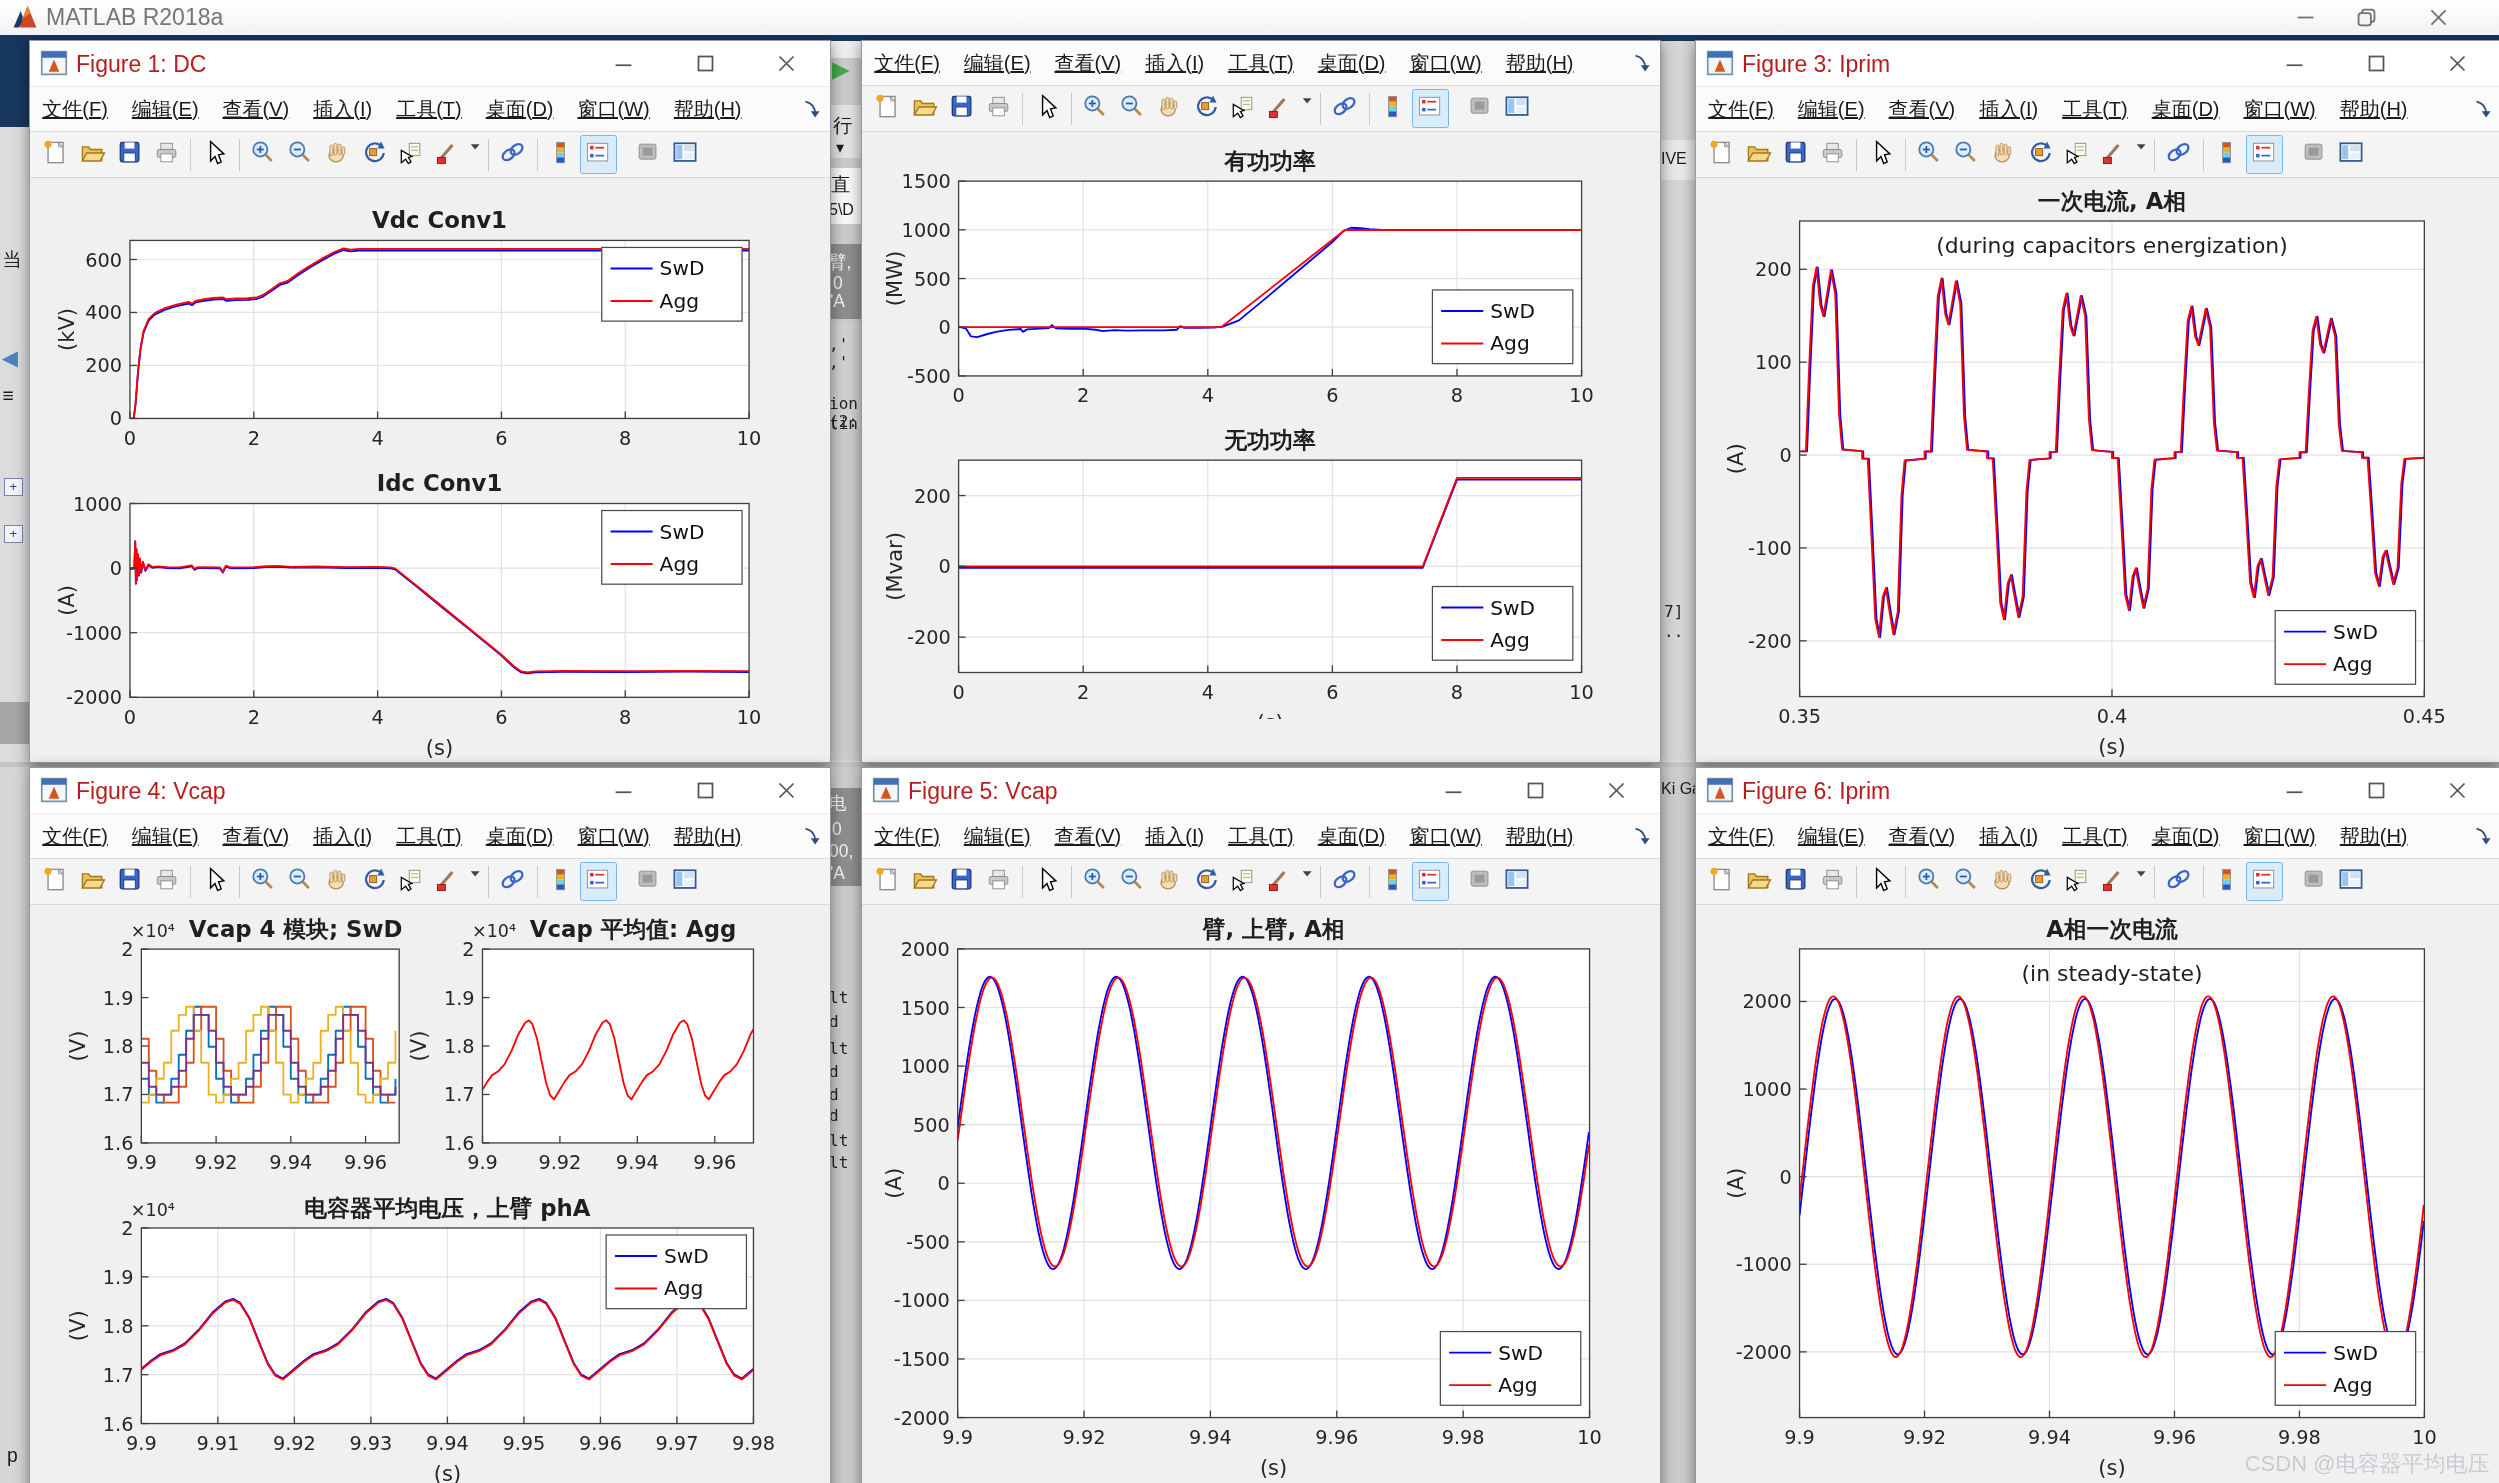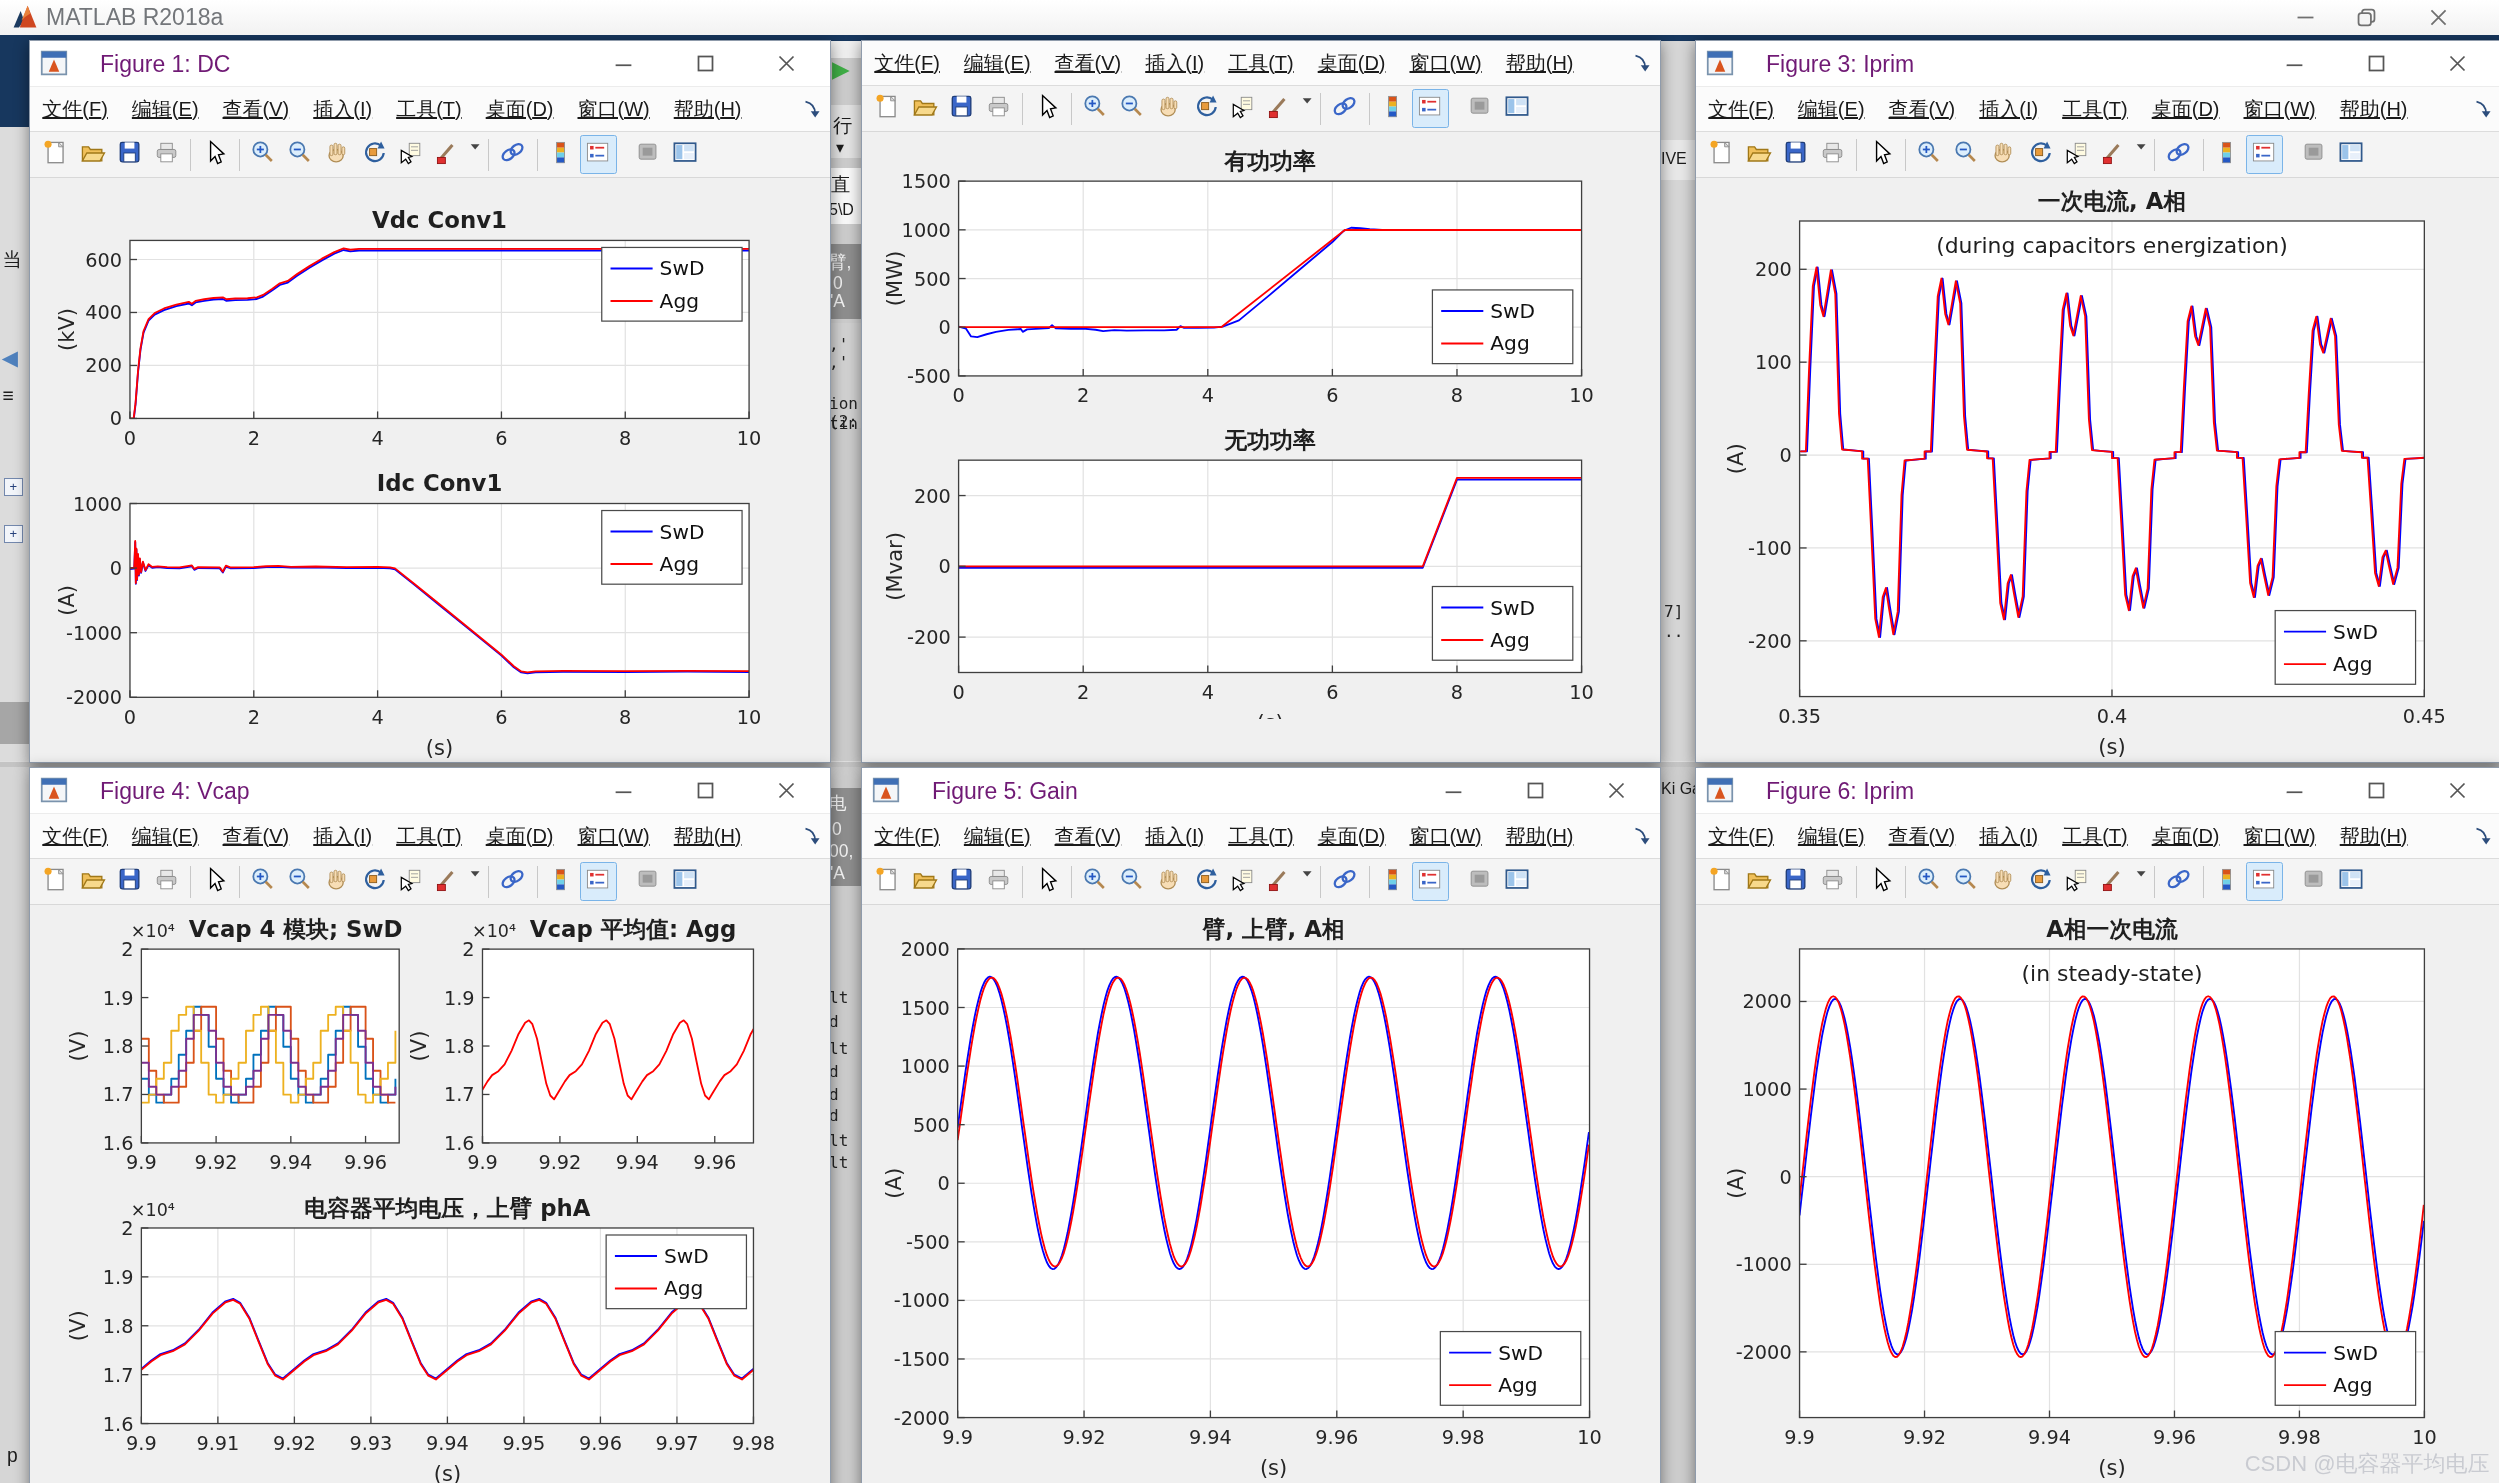--- a/index.html
+++ b/index.html
@@ -21,21 +21,21 @@
   .f-lt{font-size:17.5px;color:#f4f4f4;}
   .f-mono{font-size:16px;color:#242424;font-family:"DejaVu Sans Mono","Liberation Mono",monospace;}
   .f-run{font-size:23px;color:#3fae46;}
   .f-arrow{font-size:21px;color:#4f81bd;}
   .f-plus{font-size:13px;color:#27427c;width:17.5px;height:16px;border:0.9px solid #7388ad;background:#f2f5fa;
           text-align:center;line-height:15px;}
   
   .fig-window{position:absolute;background:#f0f0f0;border:0.9px solid #8f9bab;
               box-shadow:0 2.6px 14px rgba(0,0,0,0.45);z-index:2;overflow:hidden;}
   .titlebar{position:relative;height:45px;background:#ffffff;border-bottom:0.9px solid #ececec;}
-  .fig-title{position:absolute;left:46px;top:9.7px;font-size:23px;color:#701a75;margin-left:24px;}
+  .fig-title{position:absolute;left:46px;top:9.7px;font-size:23px;color:#b91c1c;}
   .fig-icon{position:absolute;left:9.7px;top:8px;}
   .wctrl{position:absolute;top:7px;width:35px;height:30px;display:flex;align-items:center;justify-content:center;}
   .menubar{position:relative;height:44px;background:#fbfbfb;border-bottom:0.9px solid #dcdcdc;
            display:flex;align-items:center;padding-left:12.3px;}
   .menu-item{font-size:20px;color:#1a1a1a;margin-right:24px;text-decoration:underline;}
   .dock-arrow{position:absolute;right:8.8px;top:12.3px;}
   .toolbar{position:relative;height:45px;background:#f4f4f4;border-bottom:0.9px solid #d8d8d8;
            display:flex;align-items:center;padding-left:7px;}
   .tbtn{width:35px;height:37px;display:flex;align-items:center;justify-content:center;border:0.9px solid transparent;border-radius:2.6px;}
   .tbtn.caret{width:14px;}
@@ -1136,21 +1136,21 @@
             </g>
           </svg></div>
       </div>
       <div class="fig-window" style="left: 861px; top: 767px; width: 798px; height: 737px;">
         <div class="titlebar">
           <span class="fig-icon"><svg width="28" height="28" viewBox="0 0 32 32">
               <rect x="2" y="3" width="28" height="26" fill="#f4f6f8" stroke="#7a93ad" stroke-width="2"></rect>
               <rect x="2" y="3" width="28" height="7" fill="#3f6fb5"></rect>
               <polygon points="10,26 16,12 22,26" fill="#d9541e"></polygon>
             </svg></span>
-          <span class="fig-title">Figure 5: Gain</span>
+          <span class="fig-title">Figure 5: Vcap</span>
           <span class="wctrl" style="right: 189px;">
             <svg width="21" height="21" viewBox="0 0 24 24">
               <line x1="3" y1="14" x2="21" y2="14" stroke="#555" stroke-width="2"></line>
             </svg>
           </span>
           <span class="wctrl" style="right: 107px;">
             <svg width="21" height="21" viewBox="0 0 24 24">
               <rect x="4" y="4" width="16" height="16" fill="none" stroke="#555" stroke-width="2"></rect>
             </svg>
           </span>

